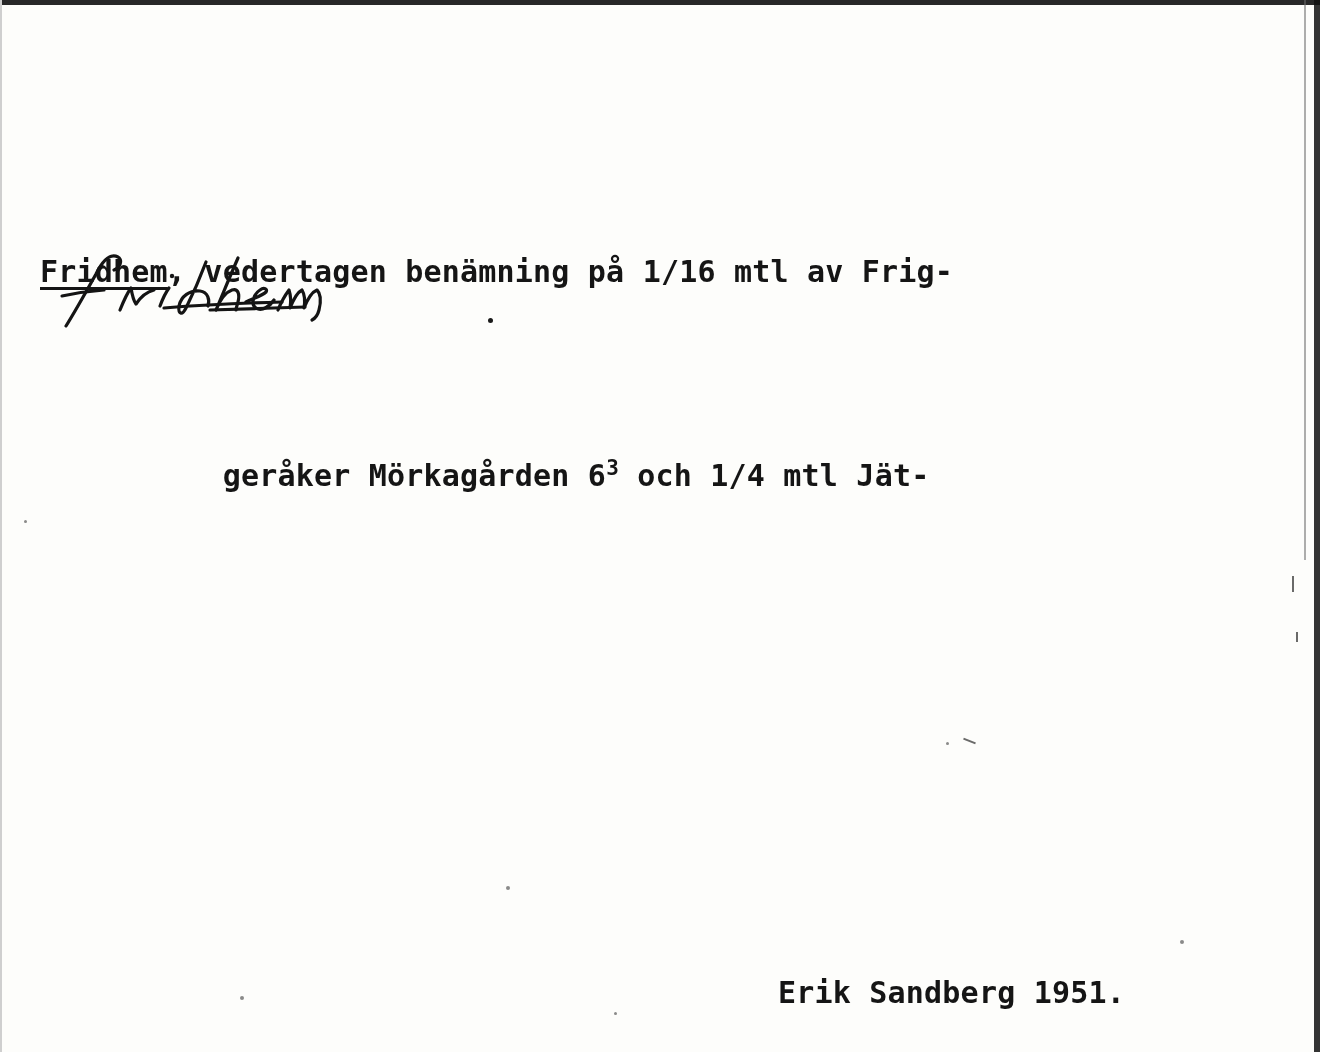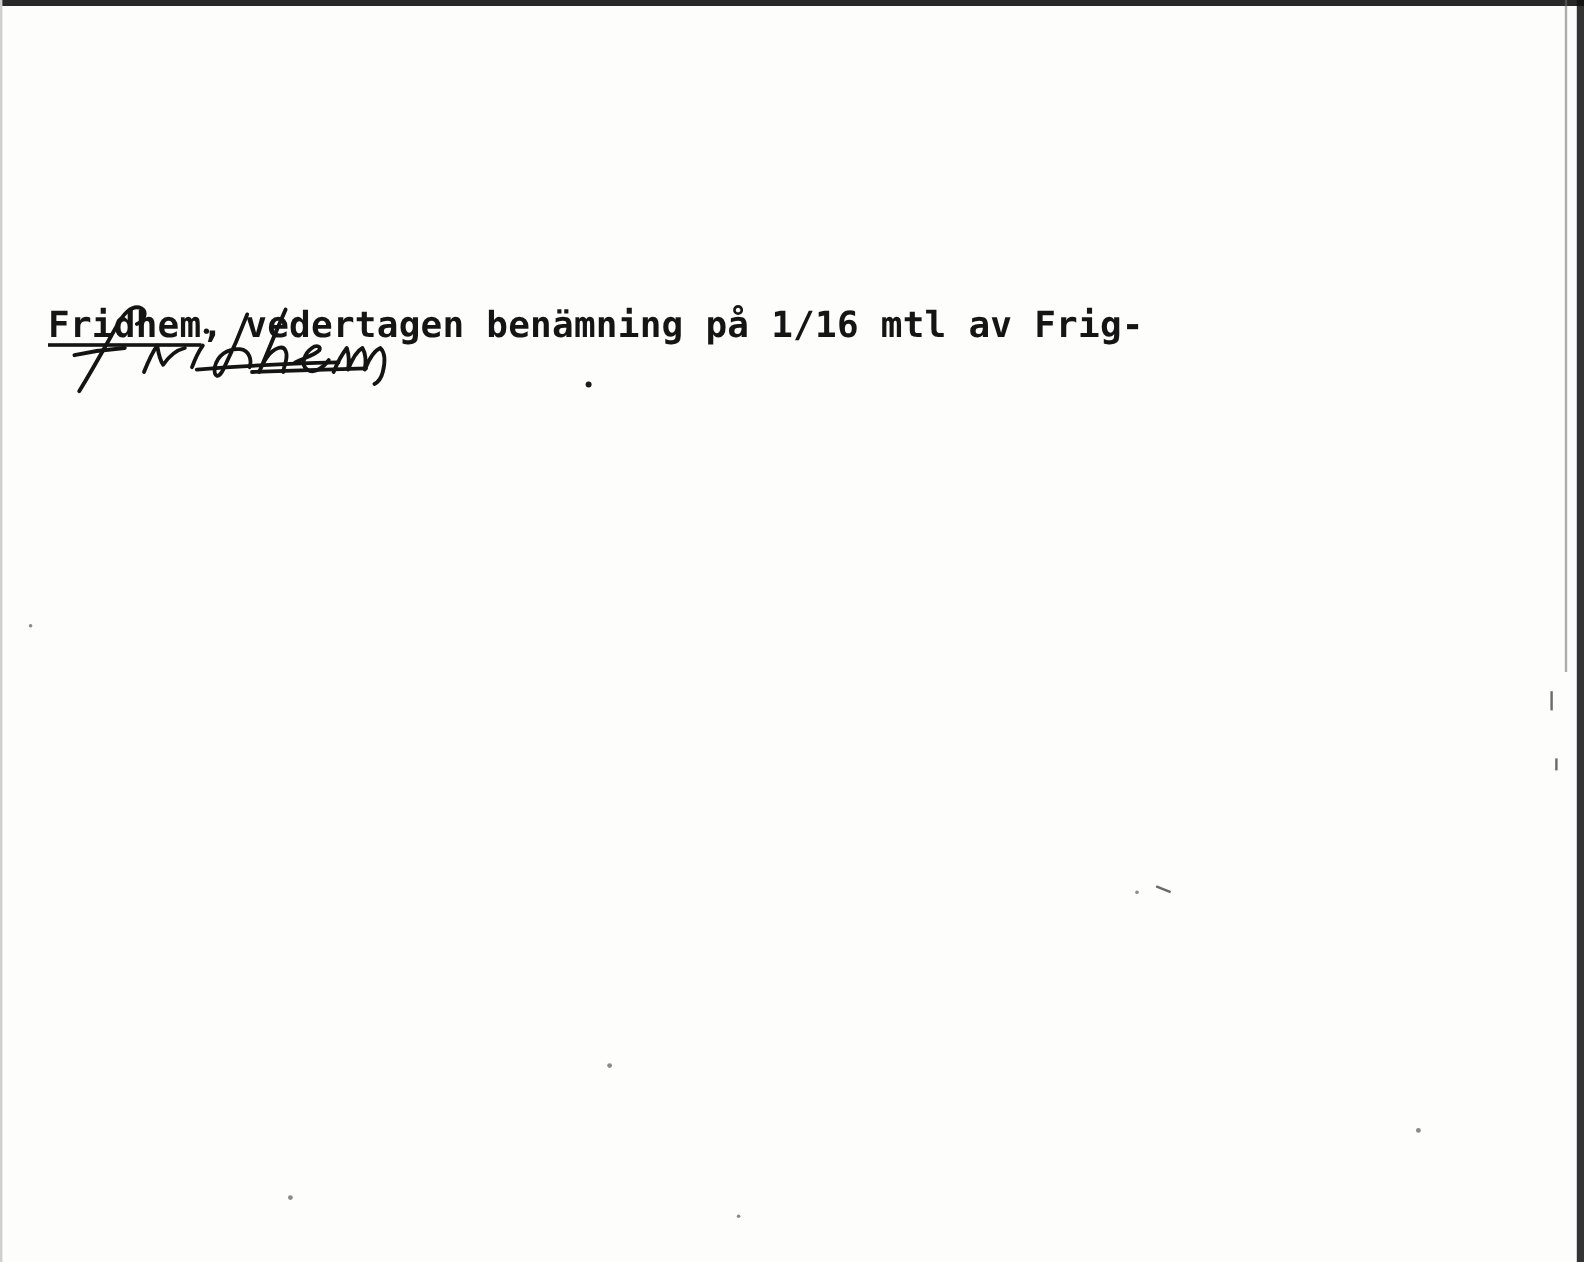--- a/index.html
+++ b/index.html
@@ -119,20 +119,21 @@
   <div class="edge-top"></div>
   <div class="edge-right"></div>
   <div class="edge-right-inner"></div>
   <div class="edge-left"></div>
 
   <div class="body-text">
 
     
     <div class="line"><span class="u">Fridhem</span><span>, vedertagen benämning på 1/16 mtl av Frig-</span></div>
 
+    <div class="line"><span>          </span><span>geråker Mörkagården 6</span><sup class="sup">3</sup><span> och 1/4 mtl Jät-</span></div>
 
 
 
     
     
     
 
     
     
 
@@ -171,20 +172,21 @@
 
         <path d="M218 62 C 222 52, 226 46, 229 42 C 231 48, 231 54, 230 60 C 234 50, 238 44, 242 42 C 245 47, 245 54, 244 60 C 248 50, 252 44, 257 42 C 261 46, 261 54, 259 62 C 258 66, 256 70, 252 72"></path>
 
         <path d="M104 60 C 140 57, 180 55, 222 54"></path>
         <path d="M150 62 C 180 61, 215 60, 245 59"></path>
       </g>
     </svg>
   </div>
   <div class="sign-dot"></div>
 
+  <div class="footer">Erik Sandberg 1951.</div>
 
   <div class="speck" style="left:506px; top:886px; width:4px; height:4px;"></div>
   <div class="speck" style="left:240px; top:996px; width:4px; height:4px;"></div>
   <div class="speck" style="left:1180px; top:940px; width:4px; height:4px;"></div>
   <div class="speck" style="left:614px; top:1012px; width:3px; height:3px;"></div>
   <div class="speck" style="left:946px; top:742px; width:3px; height:3px;"></div>
   <div class="tick" style="left:963px; top:740px; width:13px; height:2px; transform:rotate(22deg);"></div>
   <div class="tick" style="left:1292px; top:576px; width:2px; height:16px;"></div>
   <div class="tick" style="left:1296px; top:632px; width:2px; height:10px;"></div>
   <div class="speck" style="left:24px; top:520px; width:3px; height:3px;"></div>

